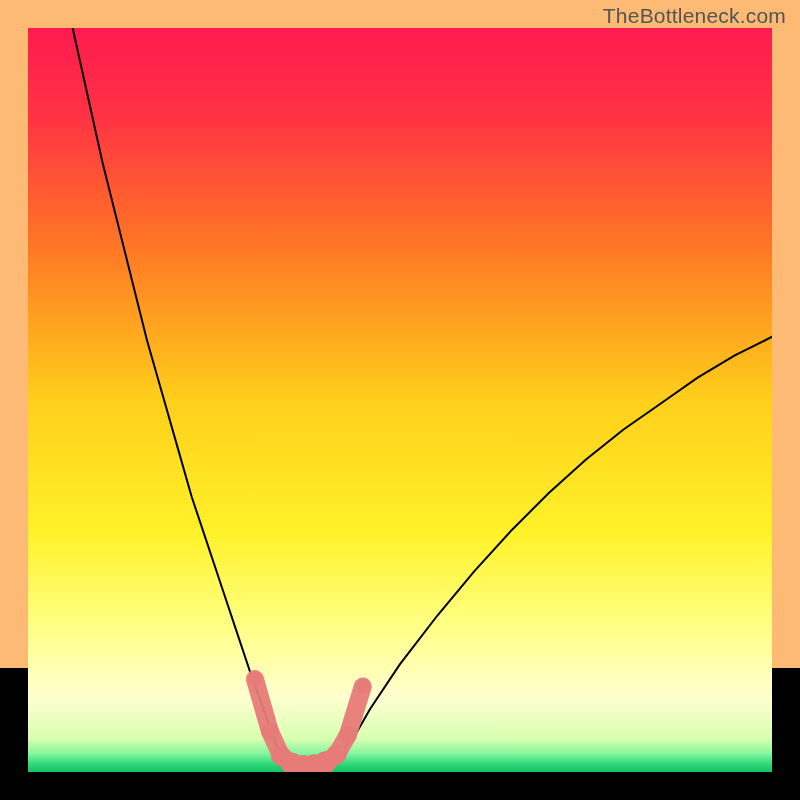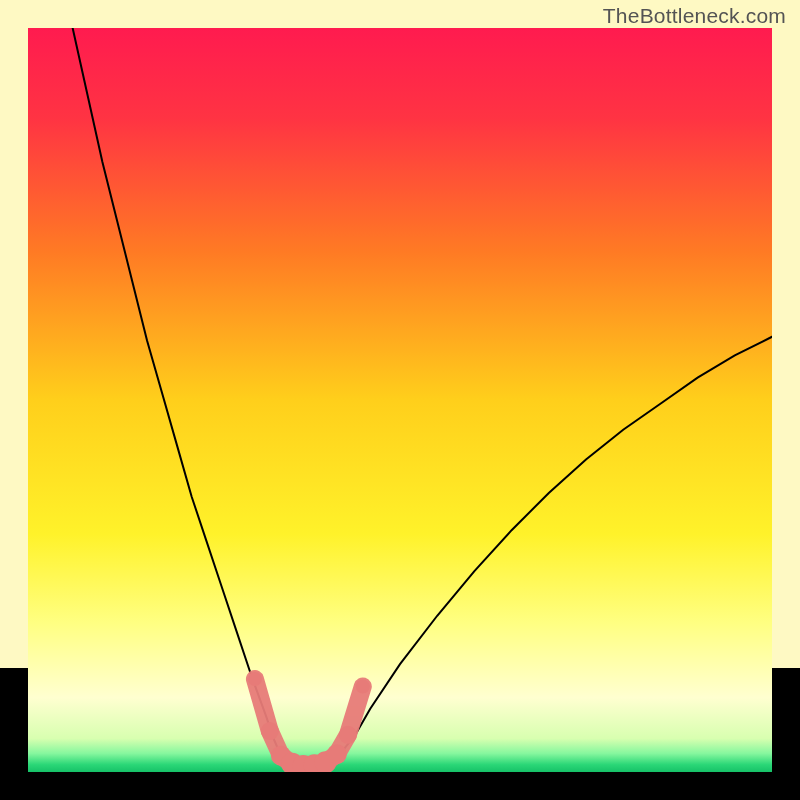--- a/index.html
+++ b/index.html
@@ -6,21 +6,21 @@
     margin: 0;
     padding: 0;
     width: 800px;
     height: 800px;
     background: #000;
     font-family: Arial, Helvetica, sans-serif;
   }
   .outer {
     width: 800px;
     height: 668px;
-    background: #fef9c3;
+    background: #fdba74;
     position: relative;
   }
   .watermark {
     position: absolute;
     top: 4px;
     right: 14px;
     color: #545454;
     font-size: 21px;
     font-weight: 500;
     letter-spacing: 0.2px;

